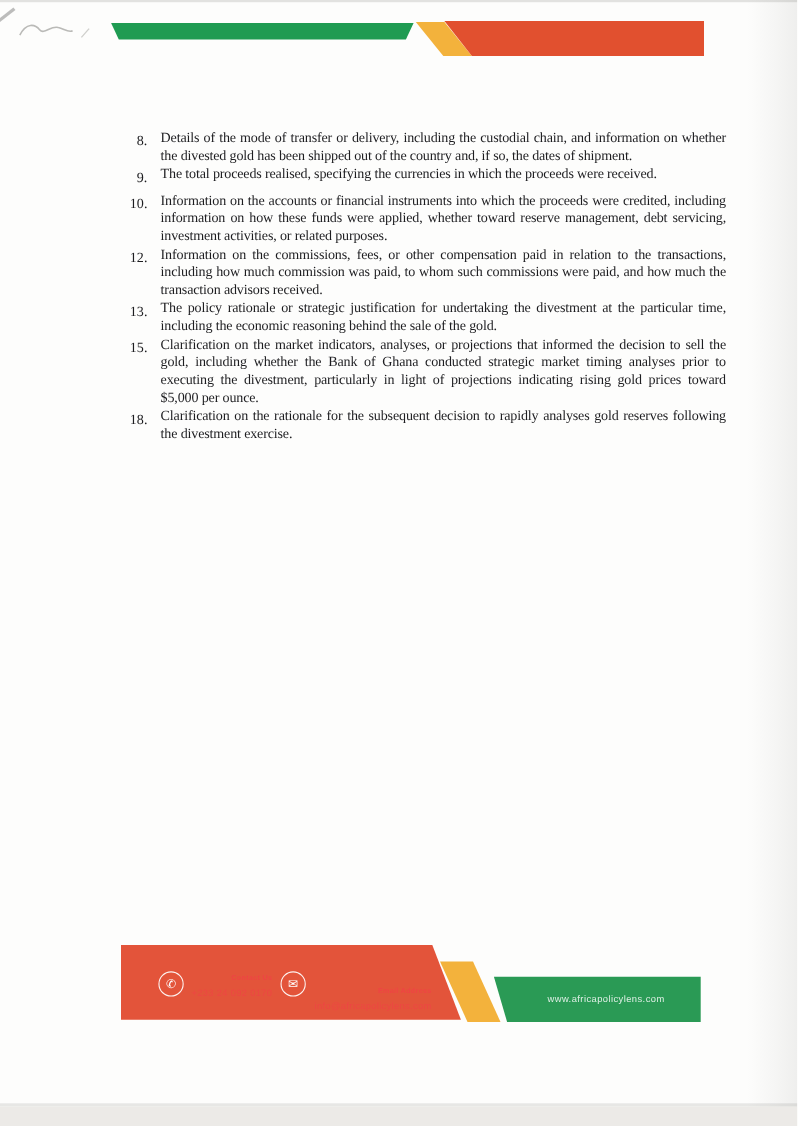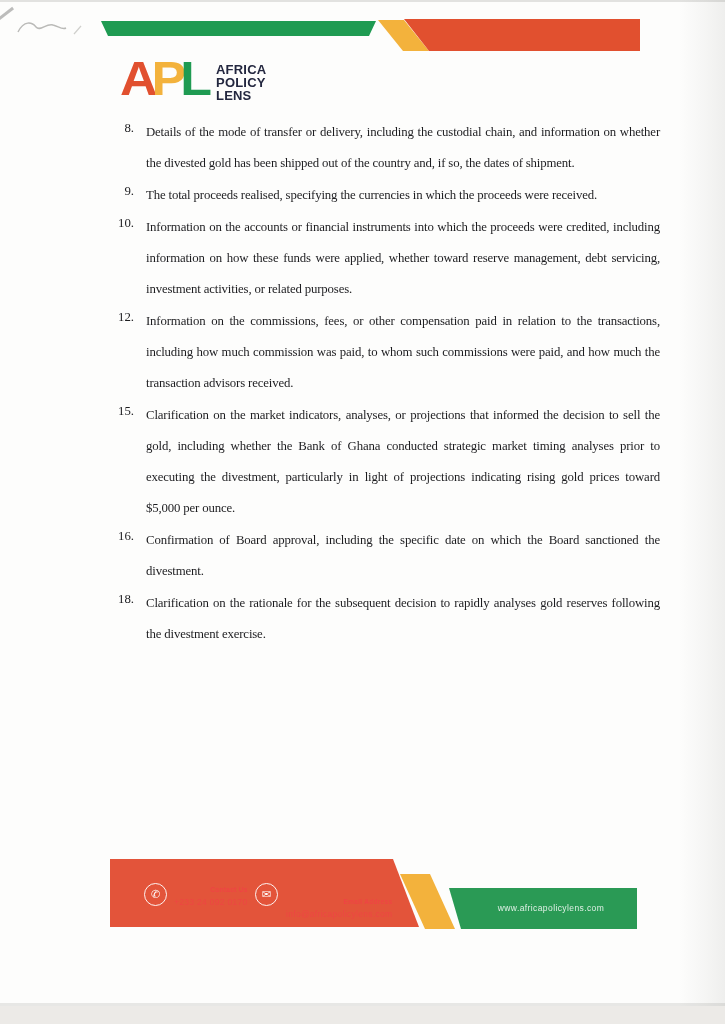--- a/index.html
+++ b/index.html
@@ -34,21 +34,21 @@
     color:#23273f;
   }
   
   .doc-list{position:absolute;left:112px;top:117px;width:548px;color:#1d1d20;}
   .doc-item{display:flex;margin-bottom:1px;}
   .doc-item .num{
     flex:none;width:22px;margin-right:12px;text-align:right;
     font-size:12.8px;line-height:23.4px;
   }
   .doc-item .txt{
-    flex:1;font-size:12.8px;line-height:31px;letter-spacing:-0.15px;
+    flex:1;font-size:12.8px;line-height:16px;letter-spacing:-0.15px;
     text-align:justify;
   }
   
   .footer{position:absolute;left:0;top:855px;width:725px;height:90px;}
   .footer-ribbon{position:absolute;left:0;top:0;}
   .foot-circle{
     position:absolute;width:21px;height:21px;border-radius:50%;
     border:1.5px solid rgba(255,255,255,0.92);
     display:flex;align-items:center;justify-content:center;
     color:#ffffff;font-size:11px;line-height:11px;
@@ -79,53 +79,45 @@
     <path d="M6,22 C12,10 20,12 24,17 C28,22 34,13 41,15 C46,16 50,20 54,18" fill="none" stroke="#a3a3a0" stroke-width="1.4" opacity="0.75"></path>
     <path d="M62,24 l7,-8" fill="none" stroke="#b0b0ac" stroke-width="1.2" opacity="0.6"></path>
   </svg>
 
   <svg class="header-ribbon" width="725" height="62" viewBox="0 0 725 62">
     <polygon points="101,21 376,21 369,36 108,36" fill="#1f9b52"></polygon>
     <polygon points="378,20 404,20 429,51 403,51" fill="#f3b23c"></polygon>
     <polygon points="404,19 640,19 640,51 429,51" fill="#e1502f"></polygon>
   </svg>
 
-  <div class="logo">
-    <div class="logo-letters"><span class="l-a">A</span><span class="l-p">P</span><span class="l-l">L</span></div>
-    <div class="logo-name">
-      <div>AFRICA</div>
-      <div>POLICY</div>
-      <div>LENS</div>
-    </div>
-  </div>
 
   <div class="doc-list">
     <div class="doc-item">
         <span class="num">8.</span>
         <span class="txt">Details of the mode of transfer or delivery, including the custodial chain, and information on whether the divested gold has been shipped out of the country and, if so, the dates of shipment.</span>
       </div>
     <div class="doc-item">
         <span class="num">9.</span>
         <span class="txt">The total proceeds realised, specifying the currencies in which the proceeds were received.</span>
       </div>
     <div class="doc-item">
         <span class="num">10.</span>
         <span class="txt">Information on the accounts or financial instruments into which the proceeds were credited, including information on how these funds were applied, whether toward reserve management, debt servicing, investment activities, or related purposes.</span>
       </div>
     <div class="doc-item">
         <span class="num">12.</span>
         <span class="txt">Information on the commissions, fees, or other compensation paid in relation to the transactions, including how much commission was paid, to whom such commissions were paid, and how much the transaction advisors received.</span>
       </div>
     <div class="doc-item">
+        <span class="num">13.</span>
+        <span class="txt">The policy rationale or strategic justification for undertaking the divestment at the particular time, including the economic reasoning behind the sale of the gold.</span>
+      </div>
+    <div class="doc-item">
         <span class="num">15.</span>
         <span class="txt">Clarification on the market indicators, analyses, or projections that informed the decision to sell the gold, including whether the Bank of Ghana conducted strategic market timing analyses prior to executing the divestment, particularly in light of projections indicating rising gold prices toward $5,000 per ounce.</span>
-      </div>
-    <div class="doc-item">
-        <span class="num">16.</span>
-        <span class="txt">Confirmation of Board approval, including the specific date on which the Board sanctioned the divestment.</span>
       </div>
     <div class="doc-item">
         <span class="num">18.</span>
         <span class="txt">Clarification on the rationale for the subsequent decision to rapidly analyses gold reserves following the divestment exercise.</span>
       </div>
   </div>
 
   <div class="footer">
     <svg class="footer-ribbon" width="725" height="90" viewBox="0 0 725 90">
       <polygon points="110,4 393,4 419,72 110,72" fill="#e3543a"></polygon>

